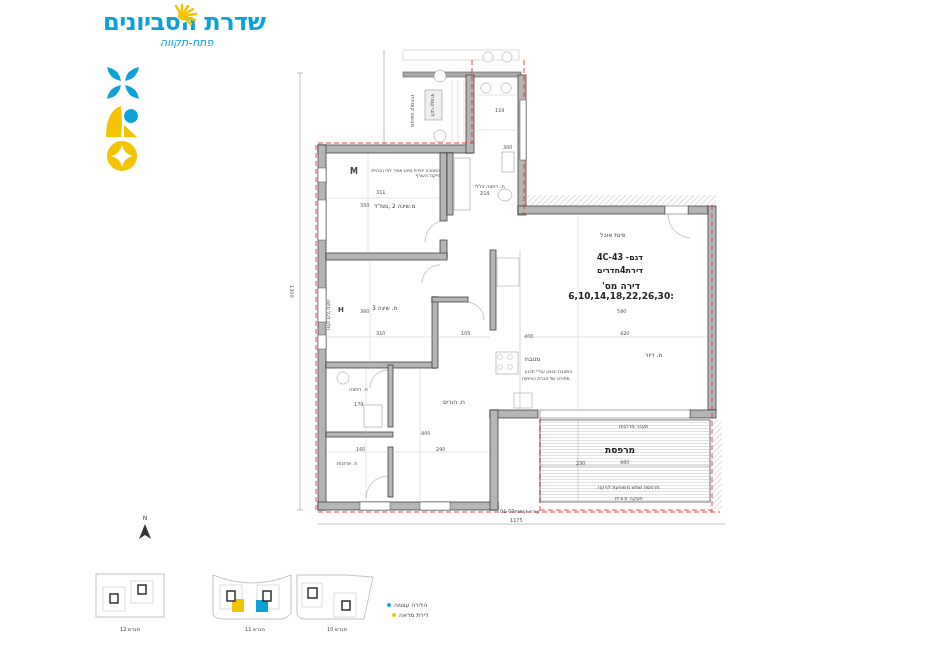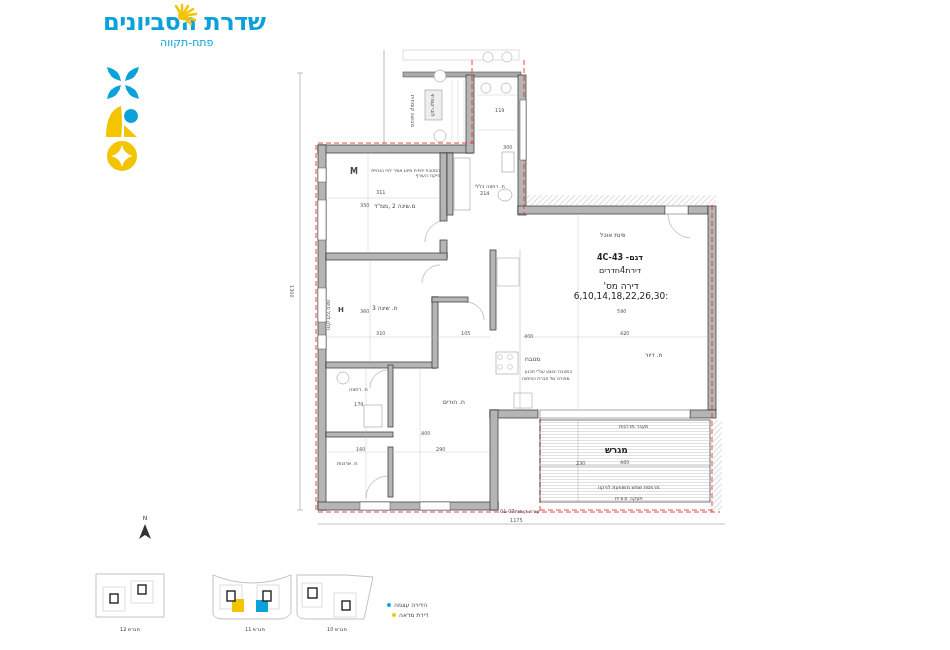--- a/index.html
+++ b/index.html
@@ -1,26 +1,26 @@
 <!DOCTYPE html>
 <html><head>
 <meta charset="utf-8">
 <style>
   html,body{margin:0;padding:0;background:#fff;}
   body{width:950px;height:650px;position:relative;overflow:hidden;font-family:"DejaVu Sans",sans-serif;color:#333;}
   .abs{position:absolute;}
   .brand-title{position:absolute;left:103px;top:8px;font-size:24px;font-weight:bold;color:#0aa2d9;direction:rtl;letter-spacing:-0.5px;font-family:"DejaVu Sans",sans-serif;}
-  .brand-sub{position:absolute;left:160px;top:36px;font-size:11px;color:#0aa2d9;direction:rtl;}
+  .brand-sub{position:absolute;left:160px;top:36px;font-size:11px;color:#0aa2d9;direction:rtl;font-style:italic;}
   .sun{position:absolute;left:170px;top:2px;}
   .plan{position:absolute;left:0;top:0;width:950px;height:650px;}
   .lbl{position:absolute;font-size:6px;color:#444;white-space:nowrap;direction:rtl;}
   .dim{position:absolute;font-size:5px;color:#555;white-space:nowrap;}
   .apt-type{position:absolute;left:575px;top:253px;font-size:8px;font-weight:bold;color:#222;direction:rtl;text-align:center;width:90px;}
-  .apt-rooms{position:absolute;left:575px;top:266px;font-size:8px;font-weight:normal;color:#222;direction:rtl;text-align:center;width:90px;}
-  .apt-nums{position:absolute;left:556px;top:281px;font-size:9px;font-weight:normal;color:#222;direction:rtl;text-align:center;width:130px;}
+  .apt-rooms{position:absolute;left:575px;top:266px;font-size:8px;font-weight:bold;color:#222;direction:rtl;text-align:center;width:90px;}
+  .apt-nums{position:absolute;left:556px;top:281px;font-size:9px;font-weight:bold;color:#222;direction:rtl;text-align:center;width:130px;}
   .balcony-title{position:absolute;left:605px;top:445px;font-size:9px;font-weight:bold;color:#222;direction:rtl;}
   .north{position:absolute;left:136px;top:514px;font-size:6px;color:#333;text-align:center;width:18px;}
   .key-label{position:absolute;font-size:5px;color:#444;direction:rtl;white-space:nowrap;}
   .legend-item{position:absolute;font-size:6px;color:#444;direction:rtl;white-space:nowrap;display:flex;align-items:center;gap:3px;}
   .dot{width:4px;height:4px;border-radius:50%;display:inline-block;}
 </style>
 </head>
 <body>
 
 <div class="brand-title">שדרת הסביונים</div>
@@ -232,21 +232,21 @@
 <div class="dim" style="left:436px;top:446px;">290</div>
 <div class="dim" style="left:421px;top:430px;">400</div>
 
 <div class="lbl" style="left:349px;top:386px;font-size:5px;">ח. רחצה</div>
 <div class="dim" style="left:354px;top:401px;">179</div>
 
 <div class="lbl" style="left:337px;top:460px;font-size:5px;">ח. ארונות</div>
 <div class="dim" style="left:356px;top:446px;">160</div>
 
 <div class="lbl" style="left:619px;top:423px;font-size:5px;">מעבר מדרגות</div>
-<div class="balcony-title">מגרש</div>
+<div class="balcony-title">מרפסת</div>
 <div class="dim" style="left:620px;top:459px;">460</div>
 <div class="dim" style="left:576px;top:460px;">230</div>
 <div class="lbl" style="left:598px;top:484px;font-size:5px;">מרפסת שמש משופעת לניקוז</div>
 <div class="lbl" style="left:615px;top:495px;font-size:5px;">מעקה זכוכית</div>
 
 <div class="lbl" style="left:430px;top:94px;font-size:5px;writing-mode:vertical-rl;">לובי קומתי</div>
 <div class="lbl" style="left:410px;top:95px;font-size:5px;writing-mode:vertical-rl;">מבואה קומתית</div>
 <div class="lbl" style="left:326px;top:300px;font-size:5px;writing-mode:vertical-rl;">חלון לכל פתח</div>
 
 <div class="dim" style="left:289px;top:285px;writing-mode:vertical-rl;">1300</div>

